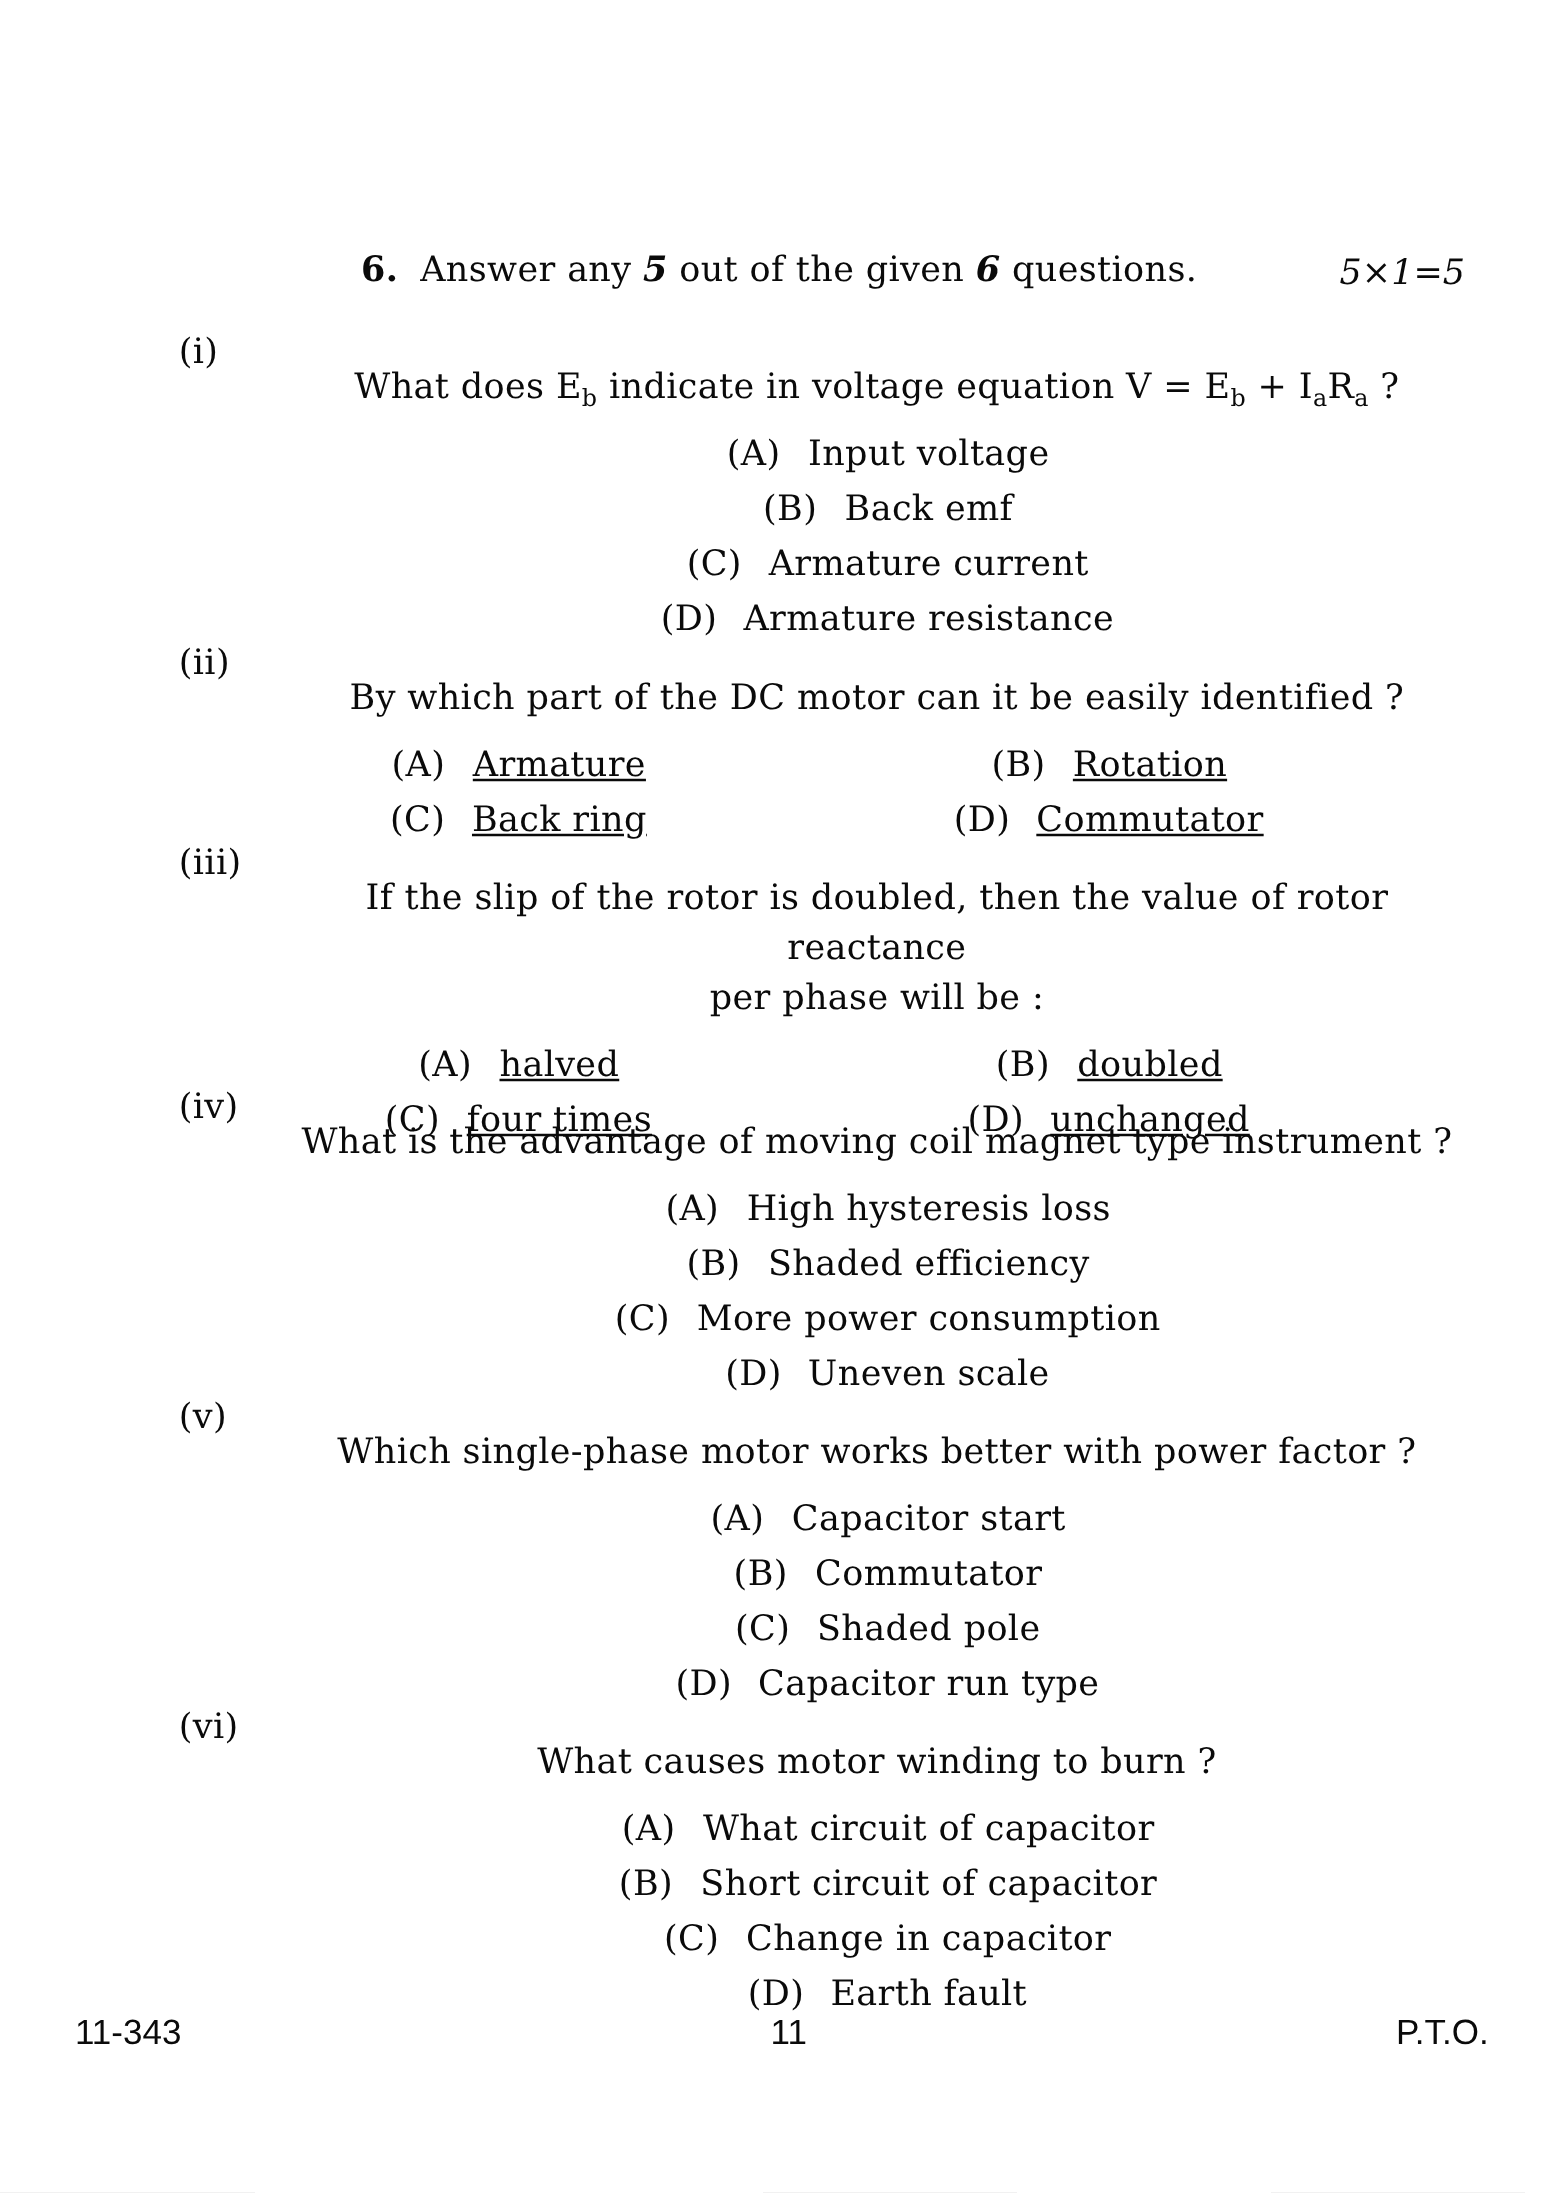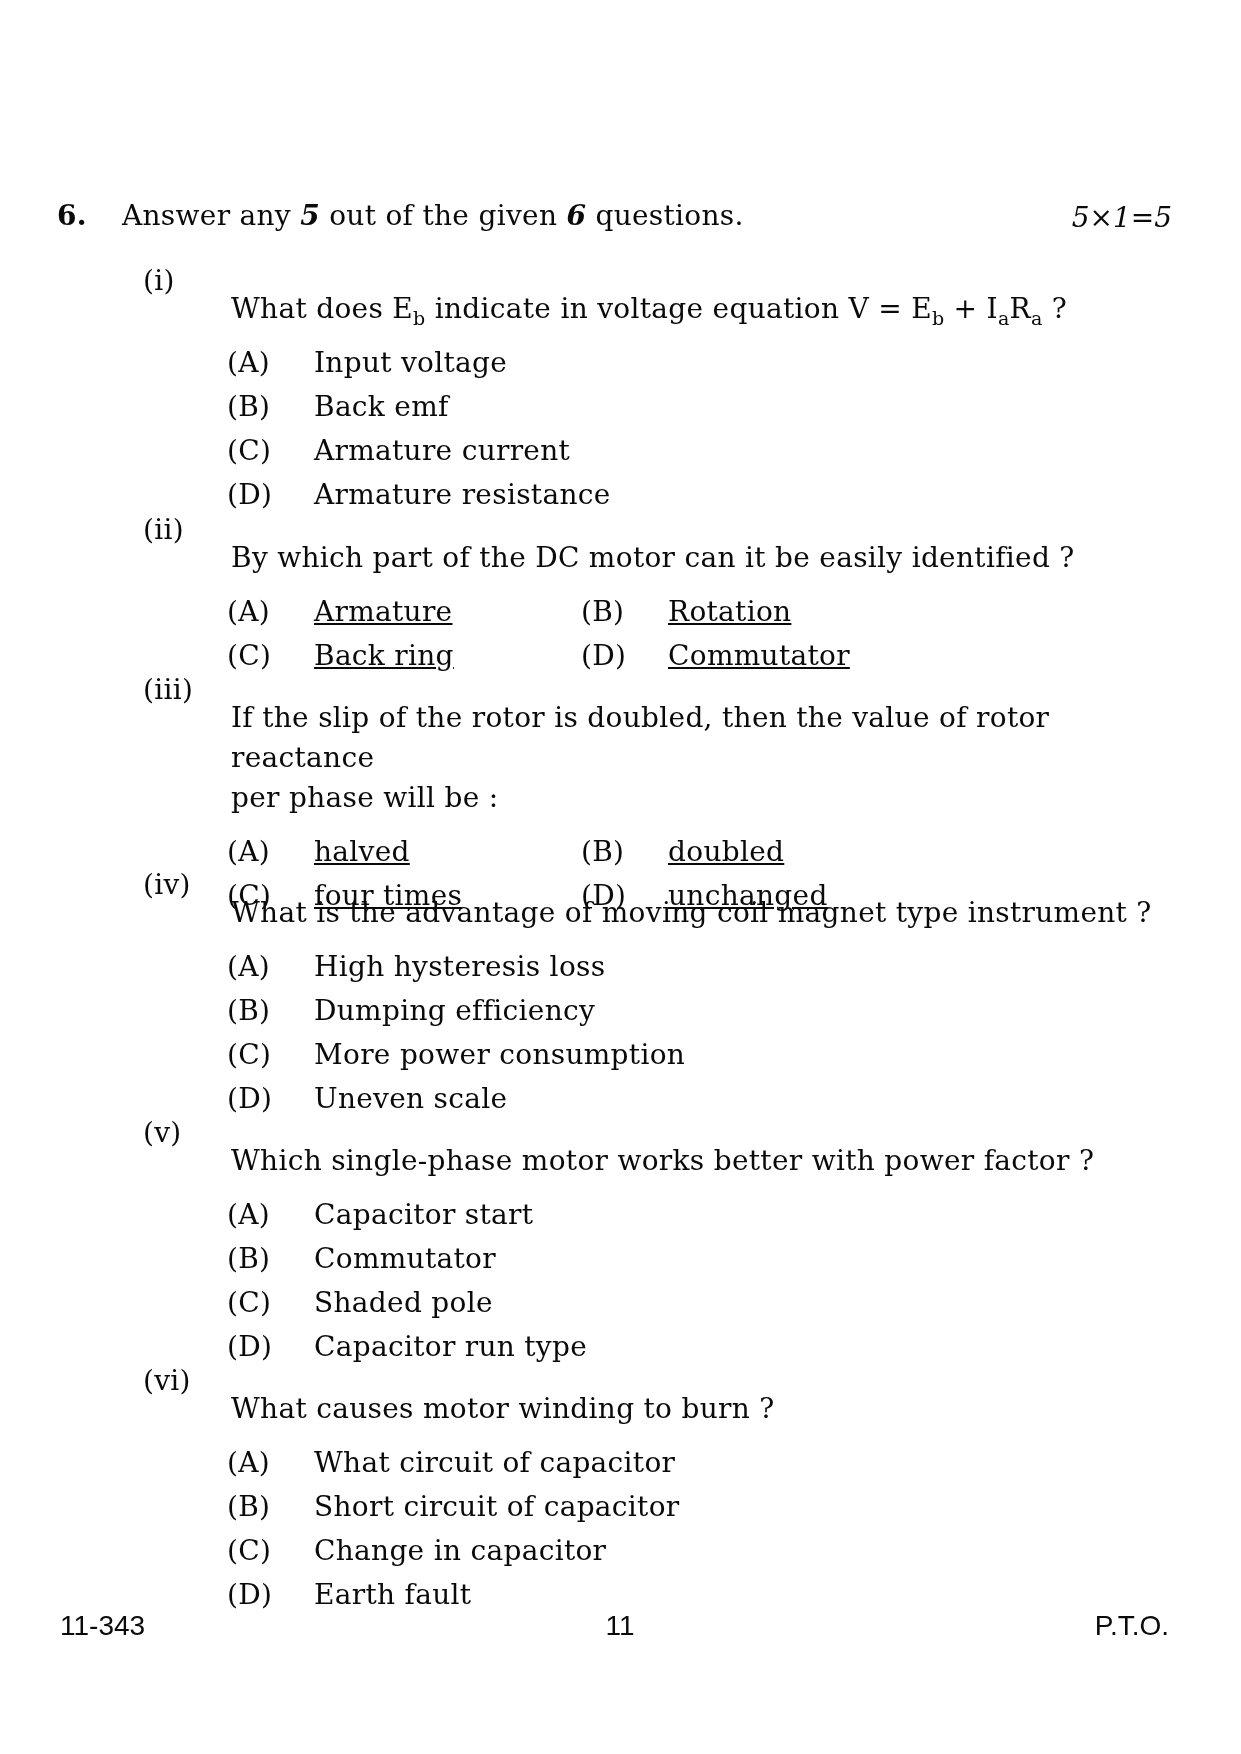--- a/index.html
+++ b/index.html
@@ -6,20 +6,21 @@
   .page {
     position:relative;
     width:1241px; height:1754px;
     margin:0 auto;
     background:#ffffff;
     font-family:"DejaVu Serif", serif;
     font-size:28px;
     color:#0a0a0a;
     letter-spacing:0.3px;
     overflow:hidden;
+    text-align:center;
   }
   
   .header { position:absolute; left:57px; right:69px; top:196px; line-height:40px; }
   .q6num  { display:inline-block; width:65px; font-weight:bold; vertical-align:top; }
   .instruction { display:inline-block; vertical-align:top; }
   .bi { font-weight:bold; font-style:italic; }
   .marks { position:absolute; right:0; top:2px; font-style:italic; letter-spacing:0; }
 
   
   .q-block { position:absolute; left:143px; right:69px; }
@@ -32,21 +33,21 @@
   .options.cols-2 {
     display:grid;
     grid-template-columns:354px 1fr;
     grid-auto-rows:44px;
   }
   .options.cols-2 .opt-row { line-height:44px;text-decoration:underline; }
   .opt-label { display:inline-block; width:87px; }
 
   
   .footer {
-    position:absolute; left:60px; right:72px; top:1606px;
+    position:absolute; left:60px; right:50px; top:1606px;
     display:flex; justify-content:space-between; align-items:baseline;
     font-family:"Liberation Sans", sans-serif;
     font-size:28px; line-height:40px; letter-spacing:0;
   }
 </style>
 </head>
 <body>
 
 <div class="page">
 
@@ -84,21 +85,21 @@
           <div class="opt-row"><span class="opt-label">(B)</span><span class="opt-text">doubled</span></div>
           <div class="opt-row"><span class="opt-label">(C)</span><span class="opt-text">four times</span></div>
           <div class="opt-row"><span class="opt-label">(D)</span><span class="opt-text">unchanged</span></div>
         </div>
       </div>
       <div class="q-block" style="top: 865px;">
         <span class="q-num">(iv)</span>
         <div class="q-text">What is the advantage of moving coil magnet type instrument ?</div>
         <div class="options cols-1">
           <div class="opt-row"><span class="opt-label">(A)</span><span class="opt-text">High hysteresis loss</span></div>
-          <div class="opt-row"><span class="opt-label">(B)</span><span class="opt-text">Dumping efficiency</span></div>
+          <div class="opt-row"><span class="opt-label">(B)</span><span class="opt-text">Shaded efficiency</span></div>
           <div class="opt-row"><span class="opt-label">(C)</span><span class="opt-text">More power consumption</span></div>
           <div class="opt-row"><span class="opt-label">(D)</span><span class="opt-text">Uneven scale</span></div>
         </div>
       </div>
       <div class="q-block" style="top: 1113px;">
         <span class="q-num">(v)</span>
         <div class="q-text">Which single-phase motor works better with power factor ?</div>
         <div class="options cols-1">
           <div class="opt-row"><span class="opt-label">(A)</span><span class="opt-text">Capacitor start</span></div>
           <div class="opt-row"><span class="opt-label">(B)</span><span class="opt-text">Commutator</span></div>

